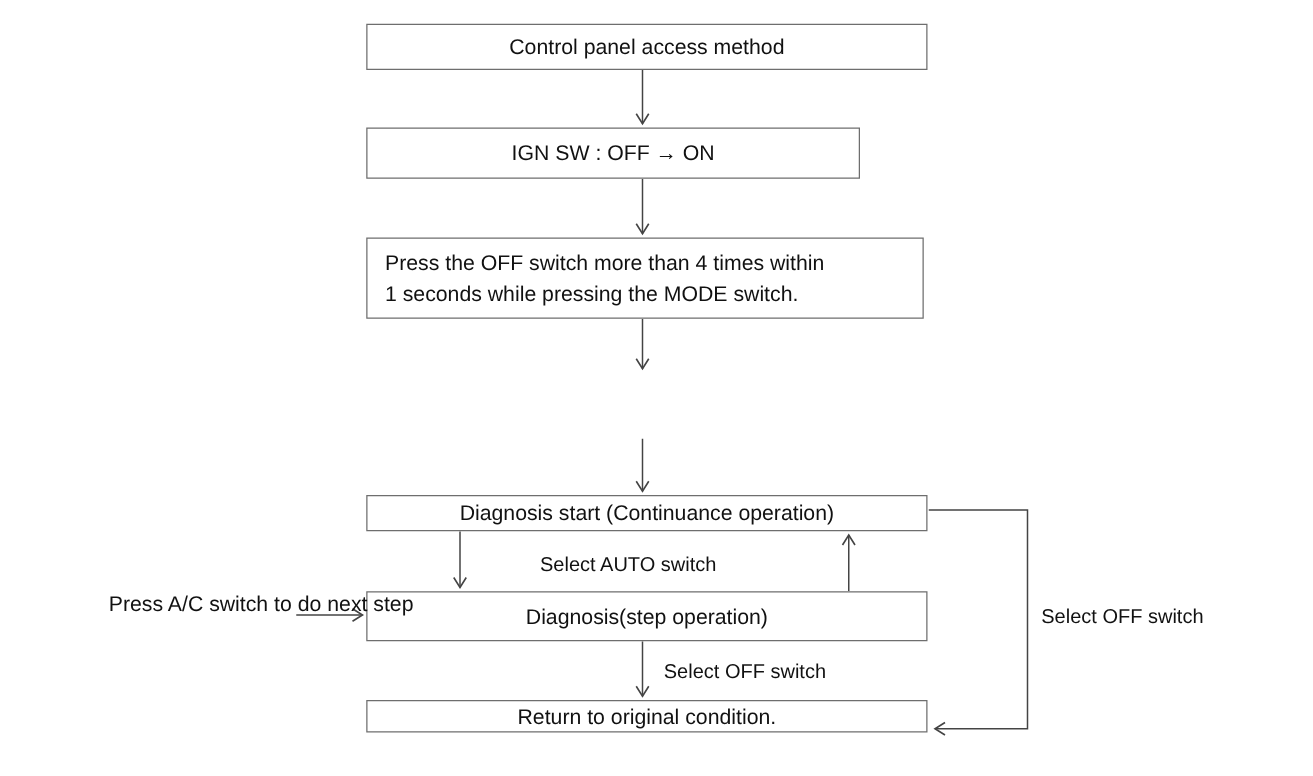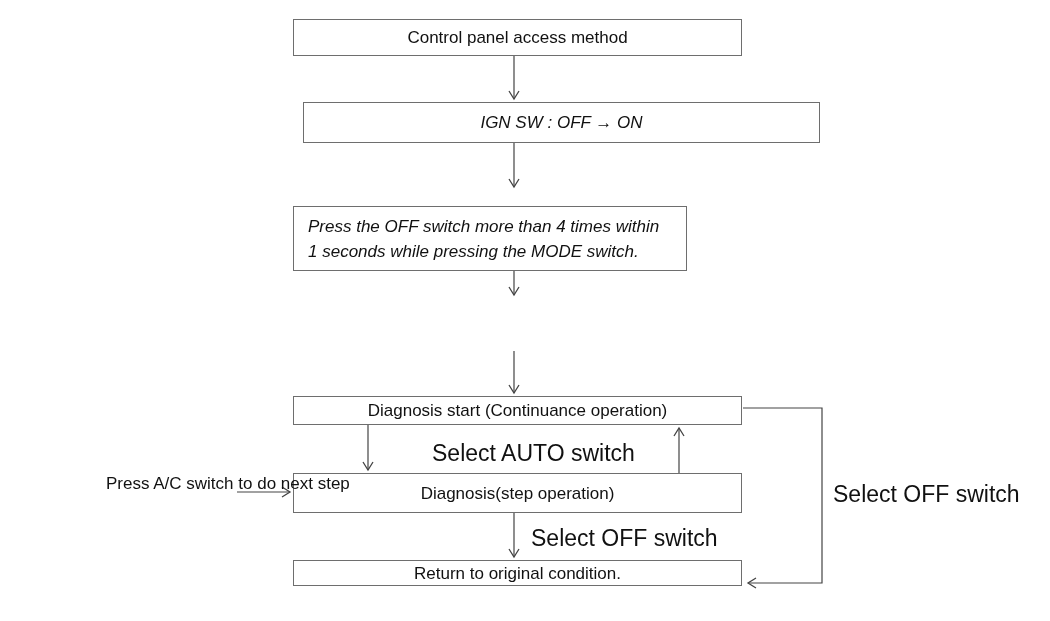--- a/index.html
+++ b/index.html
@@ -33,32 +33,31 @@
     color: #111111;
     display: flex;
     flex-direction: column;
     justify-content: center;
   }
   .node.center { align-items: center; text-align: center; }
   .node.leftalign { align-items: flex-start; text-align: left; }
   .node .ln { display: block; line-height: 25px; white-space: nowrap; }
   .edge-label {
     position: absolute;
-    font-size: 23px;
+    font-size: 16px;
     color: #111111;
     white-space: nowrap;
     line-height: 20px;
   }
   .annotation {
     position: absolute;
     font-size: 17px;
     color: #111111;
     line-height: 21px;
     white-space: nowrap;
-    margin-left: 19px;
   }
 </style>
 </head>
 <body>
 
 <div class="canvas">
 
   <svg class="connectors" viewBox="0 0 1050 621" xmlns="http://www.w3.org/2000/svg">
     <defs>
       <marker id="arrow" markerUnits="userSpaceOnUse" markerWidth="16" markerHeight="16" viewBox="-12 -8 16 16" refX="0" refY="0" orient="auto">
@@ -75,25 +74,25 @@
       <line x1="514" y1="513" x2="514" y2="557" marker-end="url(#arrow)"></line>
       <line x1="237" y1="492" x2="290" y2="492" marker-end="url(#arrow)"></line>
       <polyline points="743,408 822,408 822,583 748,583" marker-end="url(#arrow)"></polyline>
     </g>
   </svg>
 
   <div class="node center" style="left:293px; top:19px; width:449px; height:37px;">
     <span class="ln">Control panel access method</span>
   </div>
 
-  <div class="node center" style="left:303px; top:102px; width:517px; height:41px;font-style:italic;">
+  <div class="node center" style="left:293px; top:102px; width:395px; height:41px;">
     <span class="ln">IGN SW : OFF → ON</span>
   </div>
 
-  <div class="node leftalign" style="left:293px; top:206px; width:394px; height:65px; padding-left:14px;font-style:italic;">
+  <div class="node leftalign" style="left:293px; top:190px; width:446px; height:65px; padding-left:14px;">
     <span class="ln">Press the OFF switch more than 4 times within</span>
     <span class="ln">1 seconds while pressing the MODE switch.</span>
   </div>
 
 
   <div class="node center" style="left:293px; top:473px; width:449px; height:40px;">
     <span class="ln">Diagnosis(step operation)</span>
   </div>
 
   <div class="node center" style="left:293px; top:396px; width:449px; height:29px;">

